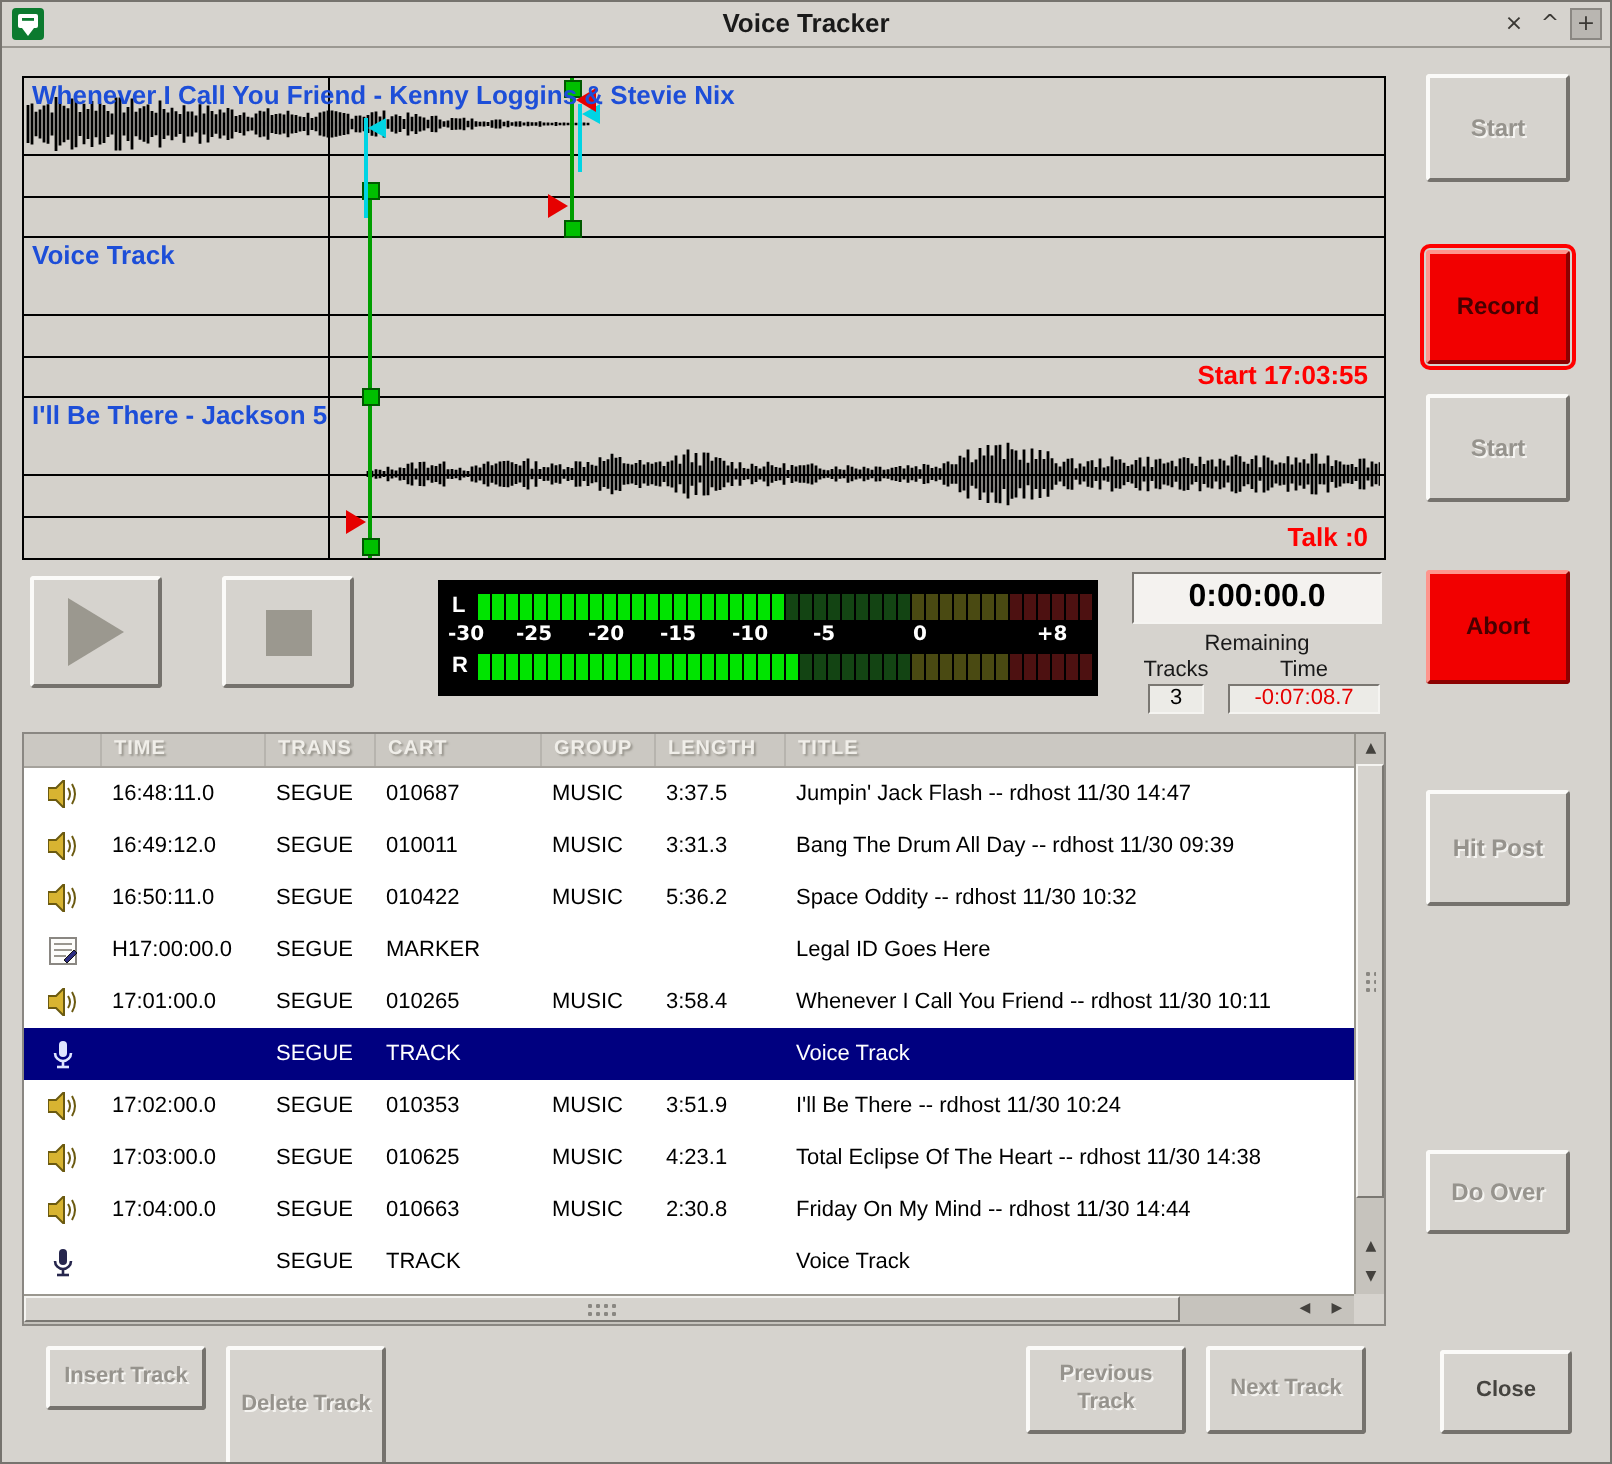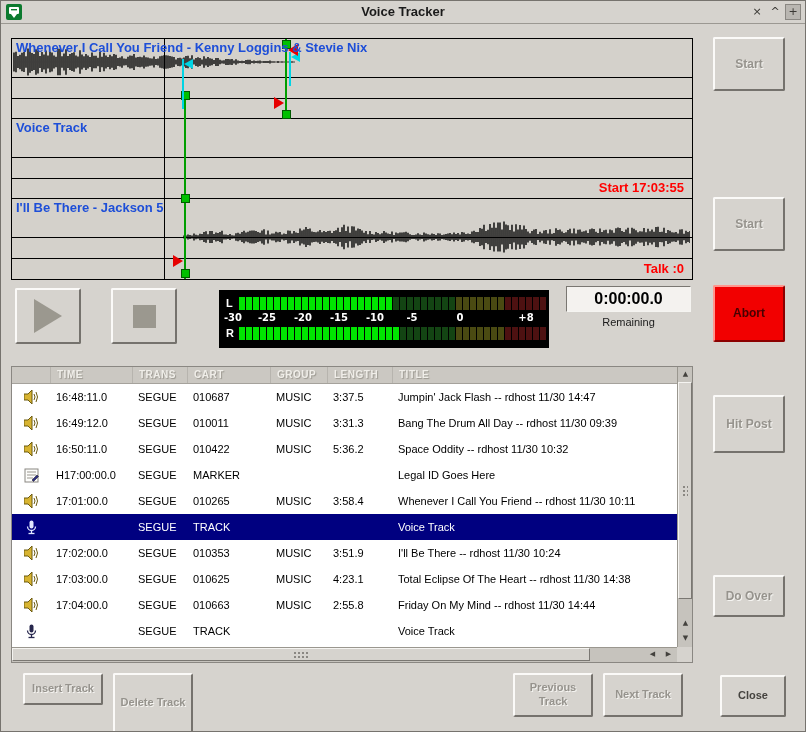--- a/index.html
+++ b/index.html
@@ -255,23 +255,34 @@
       <span class="scale-num" style="left: 156px;">-10</span>
       <span class="scale-num" style="left: 193px;">-5</span>
       <span class="scale-num" style="left: 241px;">0</span>
       <span class="scale-num" style="left: 307px;">+8</span>
     </div>
 
   <div class="time-display">0:00:00.0</div>
 
   <div class="remaining">
     <div class="rem-title">Remaining</div>
+    <div class="rem-row">
+      <div class="rem-col" style="width:44px">
+        <div class="rem-label">Tracks</div>
+        <div class="rem-box" style="width:28px">3</div>
+      </div>
+      <div class="rem-col" style="width:78px">
+        <div class="rem-label">Time</div>
+        <div class="rem-box red-val" style="width:76px">-0:07:08.7</div>
+      </div>
+    </div>
   </div>
 
   <button class="btn disabled" style="left:712px;top:36px;width:72px;height:54px">Start</button>
+  <button class="btn red focus-red" style="left:712px;top:124px;width:72px;height:57px">Record</button>
   <button class="btn disabled" style="left:712px;top:196px;width:72px;height:54px">Start</button>
   <button class="btn red" style="left:712px;top:284px;width:72px;height:57px">Abort</button>
   <button class="btn disabled" style="left:712px;top:394px;width:72px;height:58px">Hit Post</button>
   <button class="btn disabled" style="left:712px;top:574px;width:72px;height:42px">Do Over</button>
 
   <div class="log">
     <div class="log-header">
       <div class="hc ci"></div>
       <div class="hc ct">TIME</div>
       <div class="hc ctr">TRANS</div>
@@ -409,21 +420,21 @@
             <svg width="15" height="14" viewBox="0 0 15 14">
               <polygon points="0,4 4,4 8,0 8,14 4,10 0,10" fill="#d8b431" stroke="#6b5a10" stroke-width="1"></polygon>
               <path d="M10 4 Q12 7 10 10" fill="none" stroke="#6b5a10" stroke-width="1"></path>
               <path d="M12 2 Q15 7 12 12" fill="none" stroke="#6b5a10" stroke-width="1"></path>
             </svg>
           </div>
           <div class="cell ct">17:04:00.0</div>
           <div class="cell ctr">SEGUE</div>
           <div class="cell cc">010663</div>
           <div class="cell cg">MUSIC</div>
-          <div class="cell cl">2:55.8</div>
+          <div class="cell cl">2:30.8</div>
           <div class="cell cti">Friday On My Mind -- rdhost 11/30 14:44</div>
         </div>
         <div class="trow">
           <div class="cell ci">
             <svg width="13" height="15" viewBox="0 0 13 15">
               <rect x="4.5" y="0.5" width="4" height="8" rx="2" fill="currentColor"></rect>
               <path d="M2.5 6.5 a4 4 0 0 0 8 0" fill="none" stroke="currentColor" stroke-width="1.3"></path>
               <line x1="6.5" y1="11" x2="6.5" y2="13" stroke="currentColor" stroke-width="1.3"></line>
               <line x1="3.5" y1="13.5" x2="9.5" y2="13.5" stroke="currentColor" stroke-width="1.3"></line>
             </svg>

